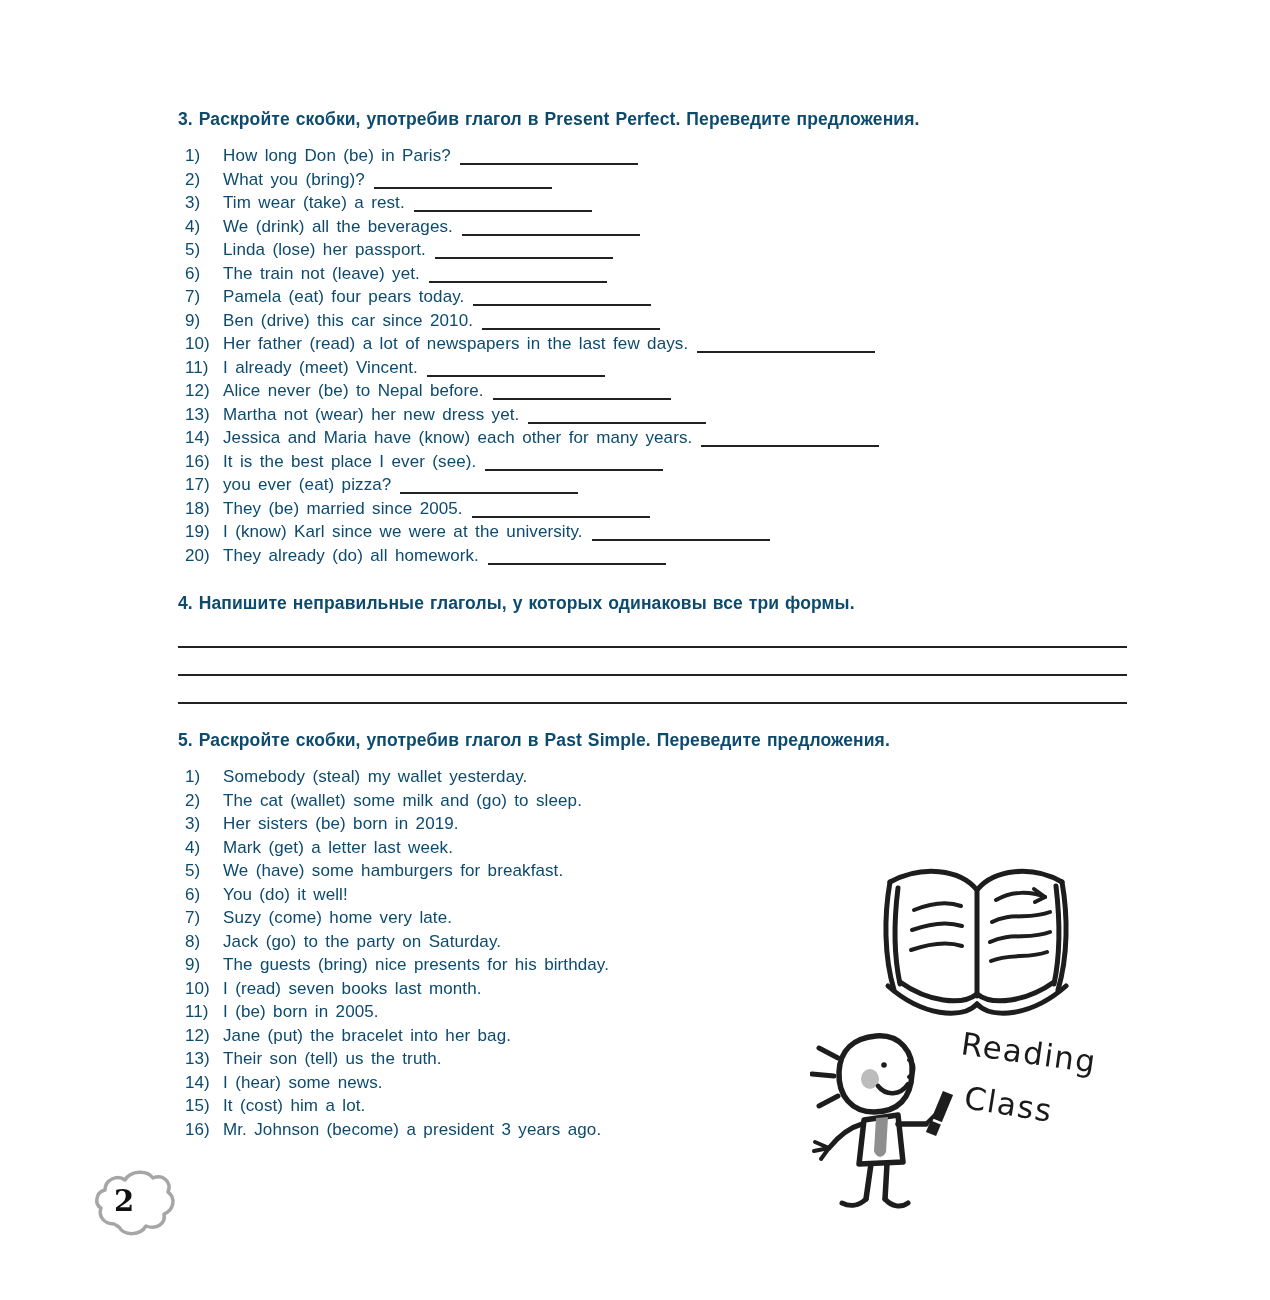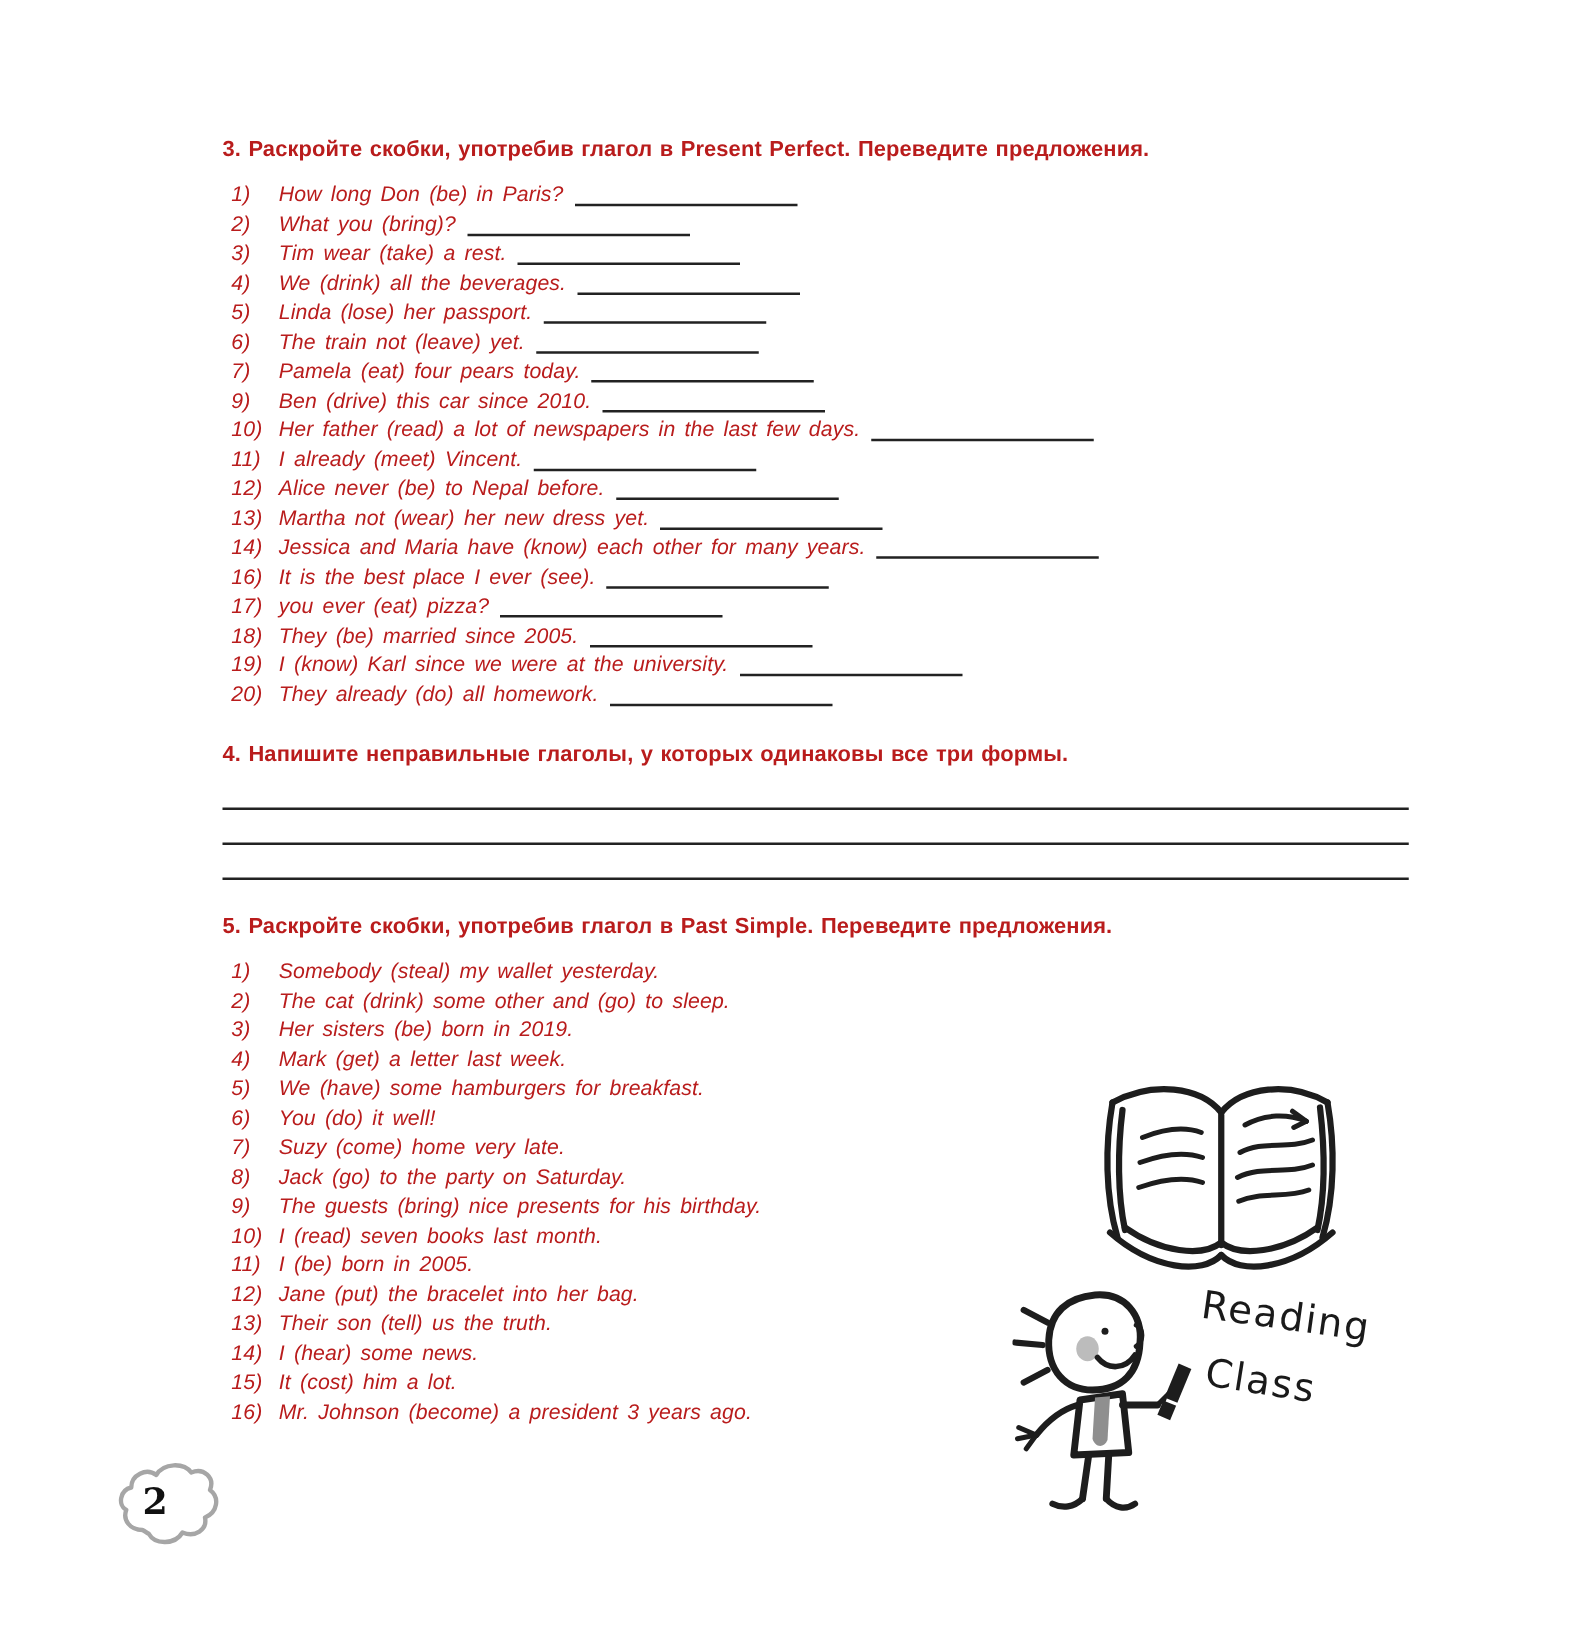--- a/index.html
+++ b/index.html
@@ -1,26 +1,26 @@
 <!DOCTYPE html>
 <html><head>
 <meta charset="utf-8">
 <style>
   html,body{margin:0;padding:0;background:#ffffff;}
   .page{
     position:relative;width:1270px;height:1286px;background:#ffffff;
-    font-family:"Liberation Sans","DejaVu Sans",sans-serif;color:#b91c1c;
+    font-family:"Liberation Sans","DejaVu Sans",sans-serif;color:#0c4a6e;
     overflow:hidden;
   }
   .content{position:absolute;left:178px;top:109px;width:949px;}
   .ex-heading{
     font-size:17.5px;font-weight:bold;line-height:21px;margin:0;
     letter-spacing:.1px;word-spacing:1px;white-space:nowrap;
   }
-  ol.items{list-style:none;margin:14px 0 0 0;padding:0 0 0 7px;font-style:italic;}
+  ol.items{list-style:none;margin:14px 0 0 0;padding:0 0 0 7px;}
   ol.items li{
     font-size:17px;line-height:23.5px;white-space:nowrap;
     word-spacing:2.5px;letter-spacing:.1px;
   }
   .num{display:inline-block;min-width:38px;}
   .answer-line{
     display:inline-block;width:178px;height:14px;
     border-bottom:2px solid #222222;vertical-align:-4px;margin-left:9px;
   }
   .section-4{margin-top:26px;}
@@ -91,21 +91,21 @@
           <div class="write-line"></div>
         </div>
     </section>
 
     <section>
       <h3 class="ex-heading mt-5">5. Раскройте скобки, употребив глагол в Past Simple. Переведите предложения.</h3>
       <ol class="items">
 
           <li><span class="num">1)</span><span class="txt">Somebody (steal) my wallet yesterday.</span></li>
 
-          <li><span class="num">2)</span><span class="txt">The cat (drink) some other and (go) to sleep.</span></li>
+          <li><span class="num">2)</span><span class="txt">The cat (wallet) some milk and (go) to sleep.</span></li>
 
           <li><span class="num">3)</span><span class="txt">Her sisters (be) born in 2019.</span></li>
 
           <li><span class="num">4)</span><span class="txt">Mark (get) a letter last week.</span></li>
 
           <li><span class="num">5)</span><span class="txt">We (have) some hamburgers for breakfast.</span></li>
 
           <li><span class="num">6)</span><span class="txt">You (do) it well!</span></li>
 
           <li><span class="num">7)</span><span class="txt">Suzy (come) home very late.</span></li>

